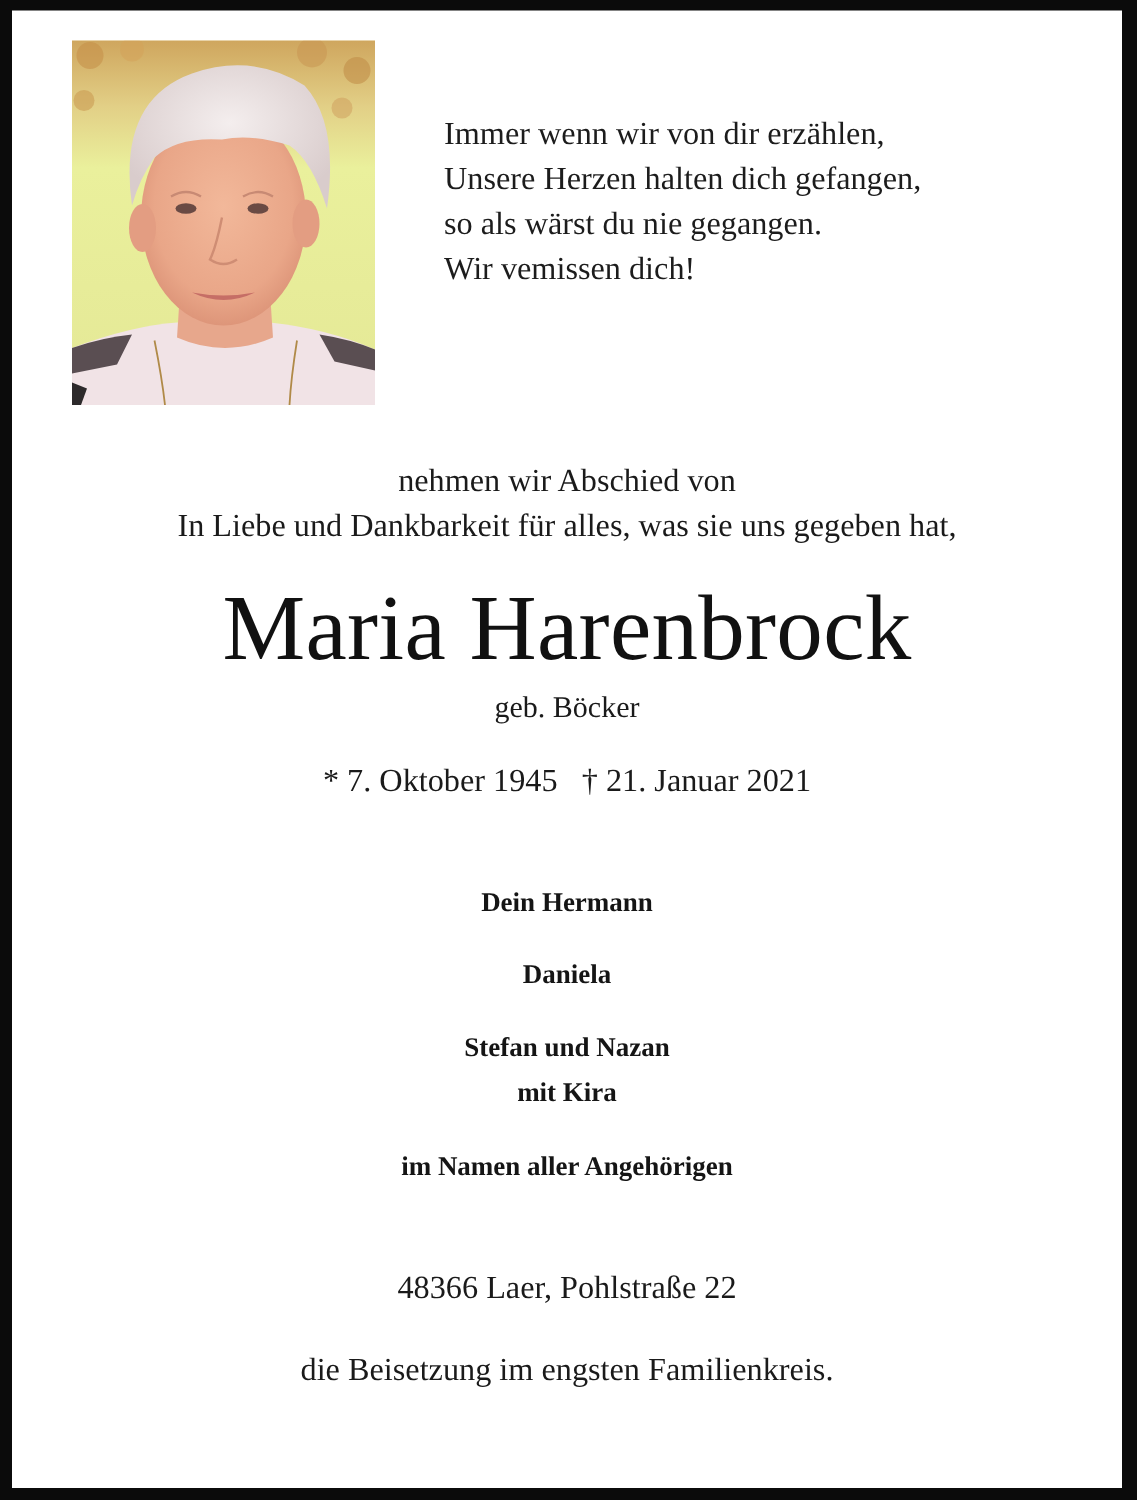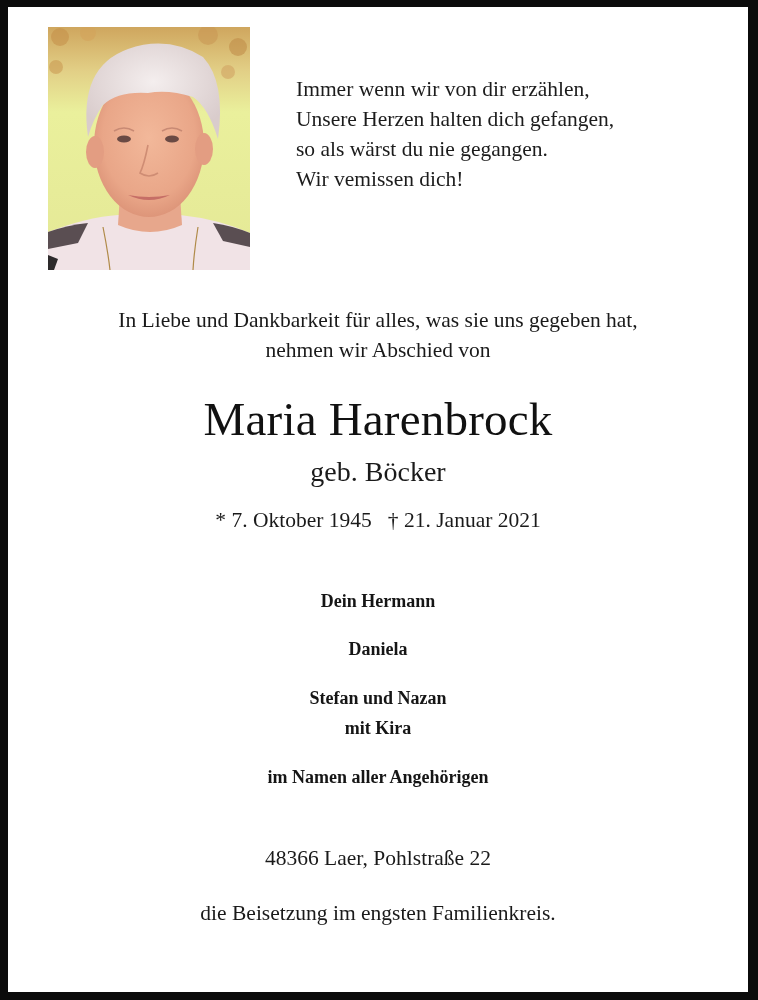--- a/index.html
+++ b/index.html
@@ -50,28 +50,28 @@
     width: 740px;
     text-align: center;
   }
   .intro {
     top: 305px;
     font-size: 21.5px;
     line-height: 30px;
   }
   .name {
     top: 384px;
-    font-size: 47px;
+    font-size: 62px;
     line-height: 70px;
     letter-spacing: 0.2px;
     color: #111;
   }
   .born-as {
     top: 459px;
-    font-size: 28px;
+    font-size: 20px;
     line-height: 26px;
   }
   .dates {
     top: 505px;
     font-size: 21.5px;
     line-height: 30px;
     white-space: pre;
   }
   .mourner {
     font-weight: bold;
@@ -159,22 +159,22 @@
 </div>
 
 <div class="poem">
   <div>Immer wenn wir von dir erzählen,</div>
   <div>Unsere Herzen halten dich gefangen,</div>
   <div>so als wärst du nie gegangen.</div>
   <div>Wir vemissen dich!</div>
 </div>
 
 <div class="center-block intro">
+  <div>nehmen wir Abschied von</div>
   <div>In Liebe und Dankbarkeit für alles, was sie uns gegeben hat,</div>
-  <div>nehmen wir Abschied von</div>
 </div>
 
 <div class="center-block name">Maria Harenbrock</div>
 
 <div class="center-block born-as">geb. Böcker</div>
 
 <div class="center-block dates">* 7. Oktober 1945   † 21. Januar 2021</div>
 
 <div class="center-block mourner m1">Dein Hermann</div>
 <div class="center-block mourner m2">Daniela</div>

